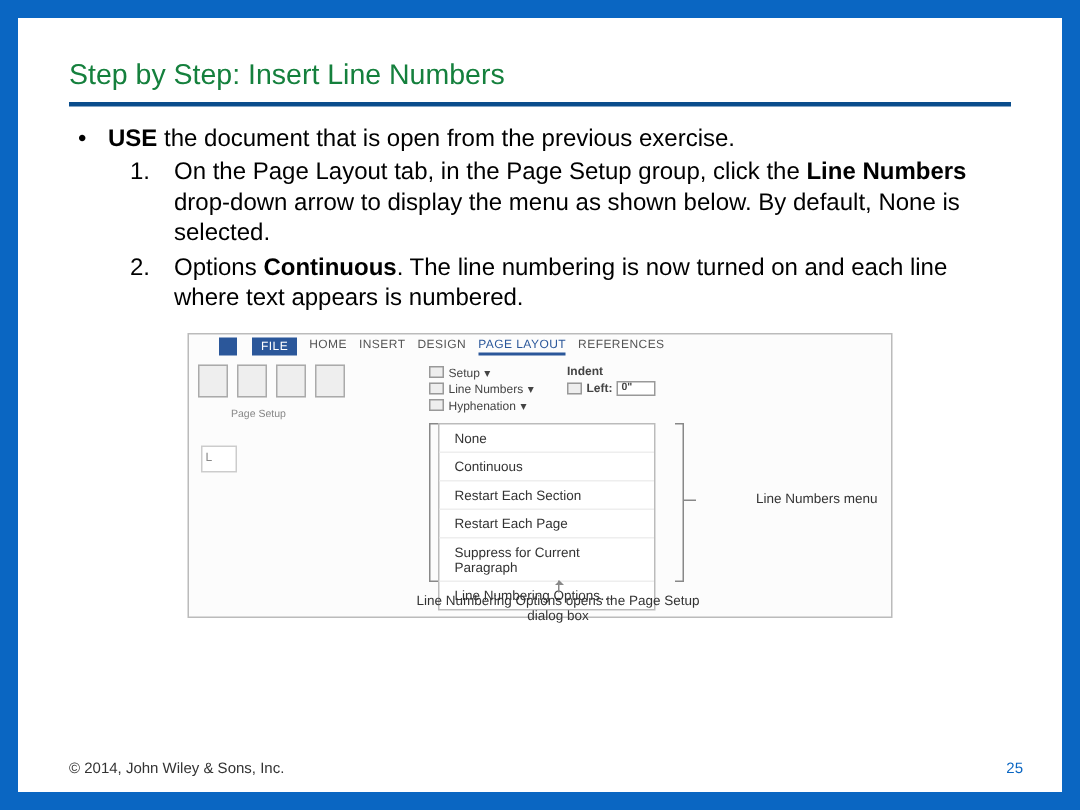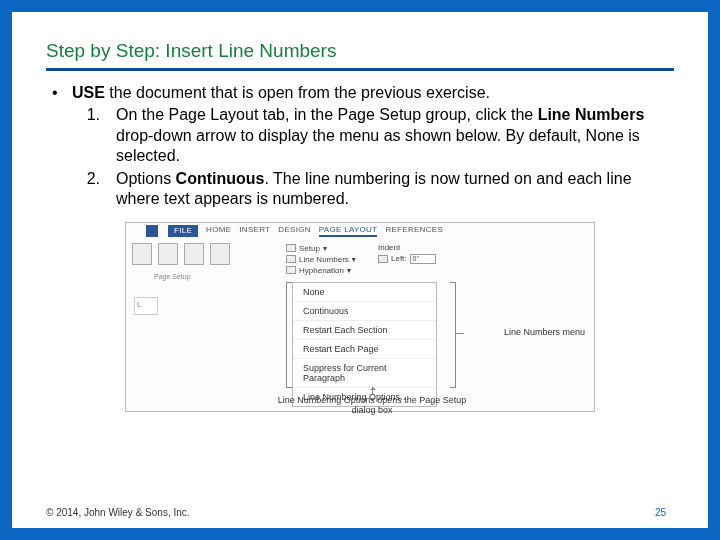--- a/index.html
+++ b/index.html
@@ -47,21 +47,21 @@
   .tab { font-size: 8px; color: #555; letter-spacing: .3px; }
   .tab.file { background: #2b579a; color: #fff; padding: 1px 6px; }
   .tab.active { color: #2b579a; border-bottom: 2px solid #2b579a; padding-bottom: 1px; }
   .groups { position: absolute; top: 20px; left: 6px; right: 6px; height: 36px; display: flex; align-items: flex-start; gap: 10px; }
   .grp { display: flex; gap: 6px; align-items: flex-start; }
   .bico { width: 20px; height: 22px; border: 1px solid #aaa; background: #eee; }
   .grplabel { position: absolute; top: 50px; left: 28px; font-size: 7px; color: #888; }
   .r-options { position: absolute; top: 20px; left: 160px; font-size: 8px; color: #444; }
   .r-options .ro { display: flex; align-items: center; gap: 3px; height: 11px; }
   .tiny { width: 10px; height: 8px; border: 1px solid #999; background: #eee; }
-  .indent-grp { position: absolute; top: 20px; left: 252px; font-size: 8px; color: #444; }
+  .indent-grp { position: absolute; top: 20px; left: 252px; font-size: 8px; color: #444; font-weight: bold; }
   .indent-grp .title2 { margin-bottom: 2px; }
   .indent-grp .ro { display: flex; align-items: center; gap: 3px; }
   .spin { width: 26px; height: 10px; border: 1px solid #999; font-size: 7px; padding-left: 2px; background: #fff; }
 
   .menu {
     position: absolute; top: 59px; left: 166px; width: 145px;
     background: #fff; border: 1px solid #bbb;
     font-size: 9px; color: #333;
   }
   .menu .item { padding: 4px 10px; border-bottom: 1px solid #eee; }
@@ -72,21 +72,21 @@
   .callout-r { position: absolute; top: 104px; left: 338px; font-size: 9px; color: #333; white-space: nowrap; padding-left: 40px; }
   .callout-line-r { position: absolute; top: 110px; left: 330px; width: 8px; height: 1px; background: #888; }
 
   .doc-l { position: absolute; top: 74px; left: 8px; width: 24px; height: 18px; border: 1px solid #ccc; background: #fff; font-size: 8px; padding: 2px; color: #888; }
 
   .callout-b { position: absolute; top: 172px; left: 146px; width: 200px; text-align: center; font-size: 9px; color: #333; }
   .arrow-up { position: absolute; top: 164px; left: 246px; width: 1px; height: 8px; background: #888; }
   .arrow-up::before { content: ""; position: absolute; top: -3px; left: -2px; border: 3px solid transparent; border-bottom-color: #888; }
 
   .footer {
-    position: absolute; left: 34px; right: 42px; bottom: 10px;
+    position: absolute; left: 34px; right: 26px; bottom: 10px;
     display: flex; justify-content: space-between; align-items: baseline;
     font-size: 10px; color: #333;
   }
   .footer .c { flex: 1; text-align: center; }
   .footer .r { color: #0a66c2; text-align: right; }
 </style>
 </head>
 <body>
 
 <div class="page">

